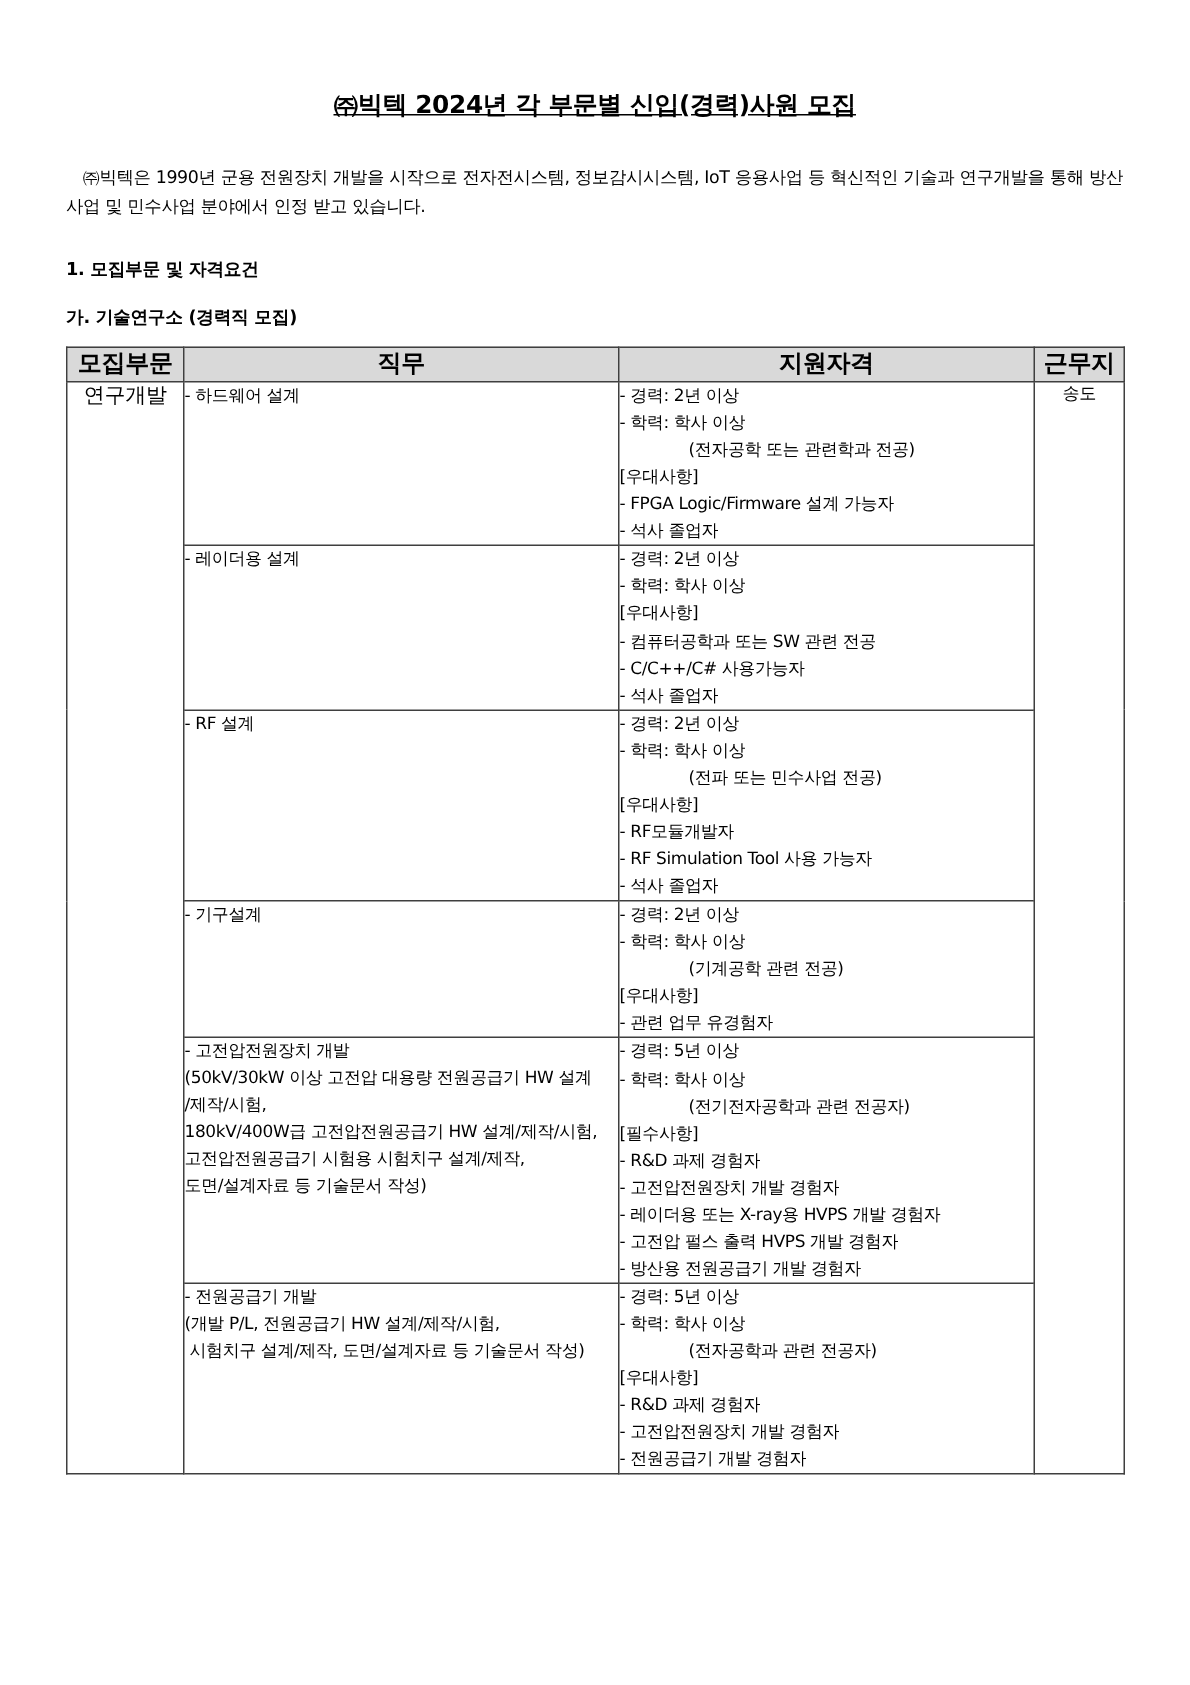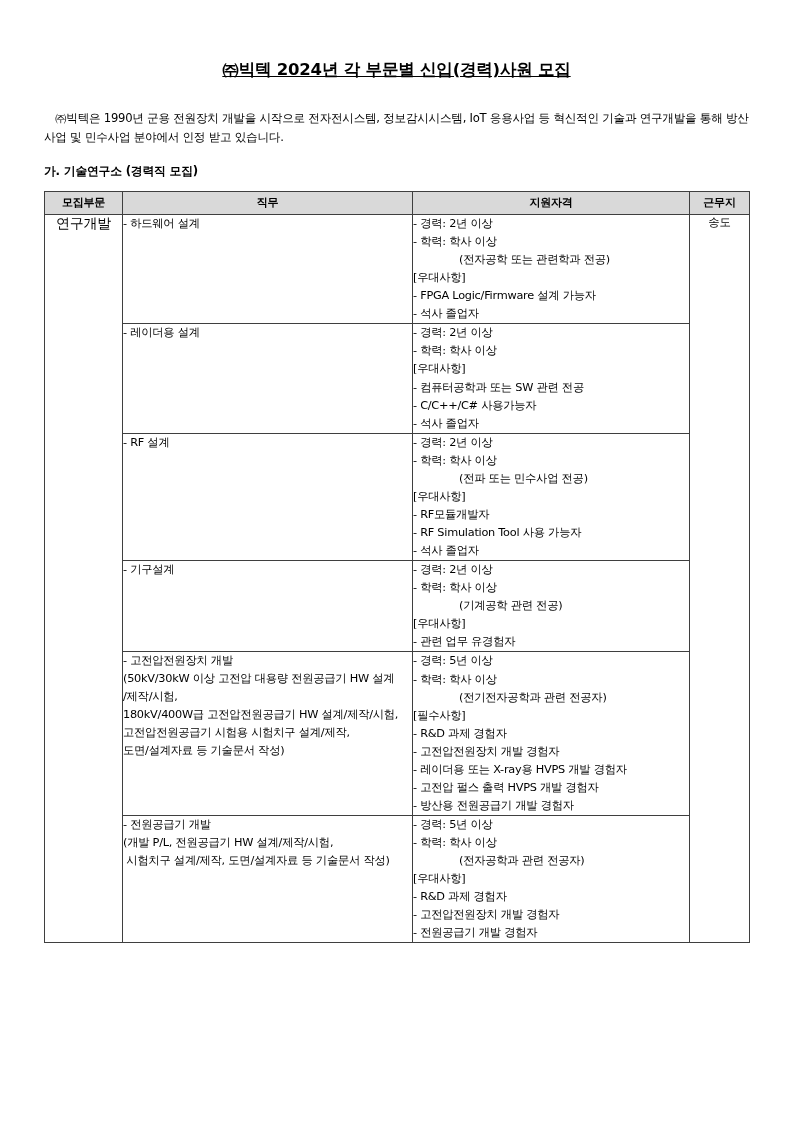--- a/index.html
+++ b/index.html
@@ -68,21 +68,21 @@
   table.recruit td {
     border: 1px solid #3f3f3f;
     vertical-align: top;
     padding: 0;
   }
   table.recruit thead th {
     background: #d9d9d9;
     text-align: center;
     vertical-align: middle;
     font-weight: bold;
-    font-size: 11px;
+    font-size: 16px;
     height: 22px;
     letter-spacing: -0.2px;
   }
   .col-dept { width: 78px; }
   .col-job { width: 290px; }
   .col-qual { width: 277px; }
   .col-loc { width: 60px; }
 
   td.dept-cell {
     text-align: center;
@@ -119,20 +119,21 @@
 <body>
 
 <div class="page">
 
   <h1 class="doc-title">㈜빅텍 2024년 각 부문별 신입(경력)사원 모집</h1>
 
   <div class="intro">
     <p class="indent">㈜빅텍은 1990년 군용 전원장치 개발을 시작으로 전자전시스템, 정보감시시스템, IoT 응용사업 등 혁신적인 기술과 연구개발을 통해 방산사업 및 민수사업 분야에서 인정 받고 있습니다.</p>
   </div>
 
+  <div class="section-heading">1. 모집부문 및 자격요건</div>
   <div class="sub-heading">가. 기술연구소 (경력직 모집)</div>
 
   <table class="recruit">
     <colgroup>
       <col class="col-dept">
       <col class="col-job">
       <col class="col-qual">
       <col class="col-loc">
     </colgroup>
     <thead>

